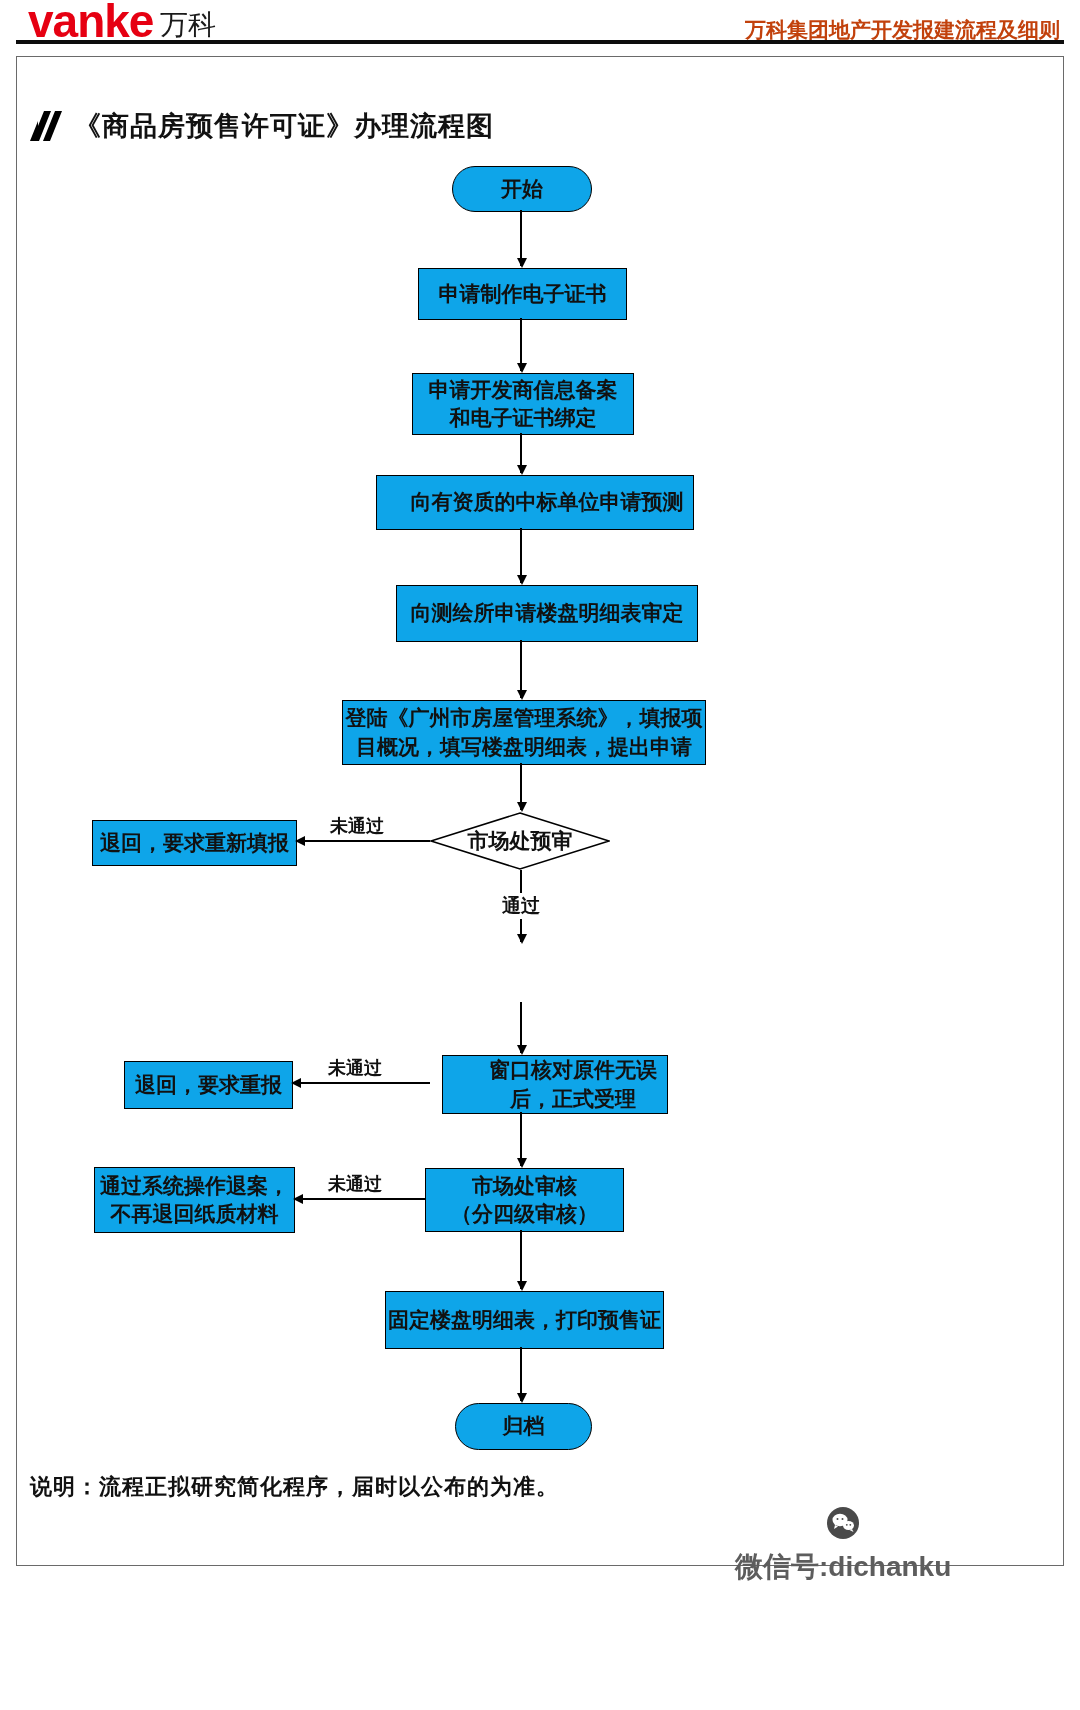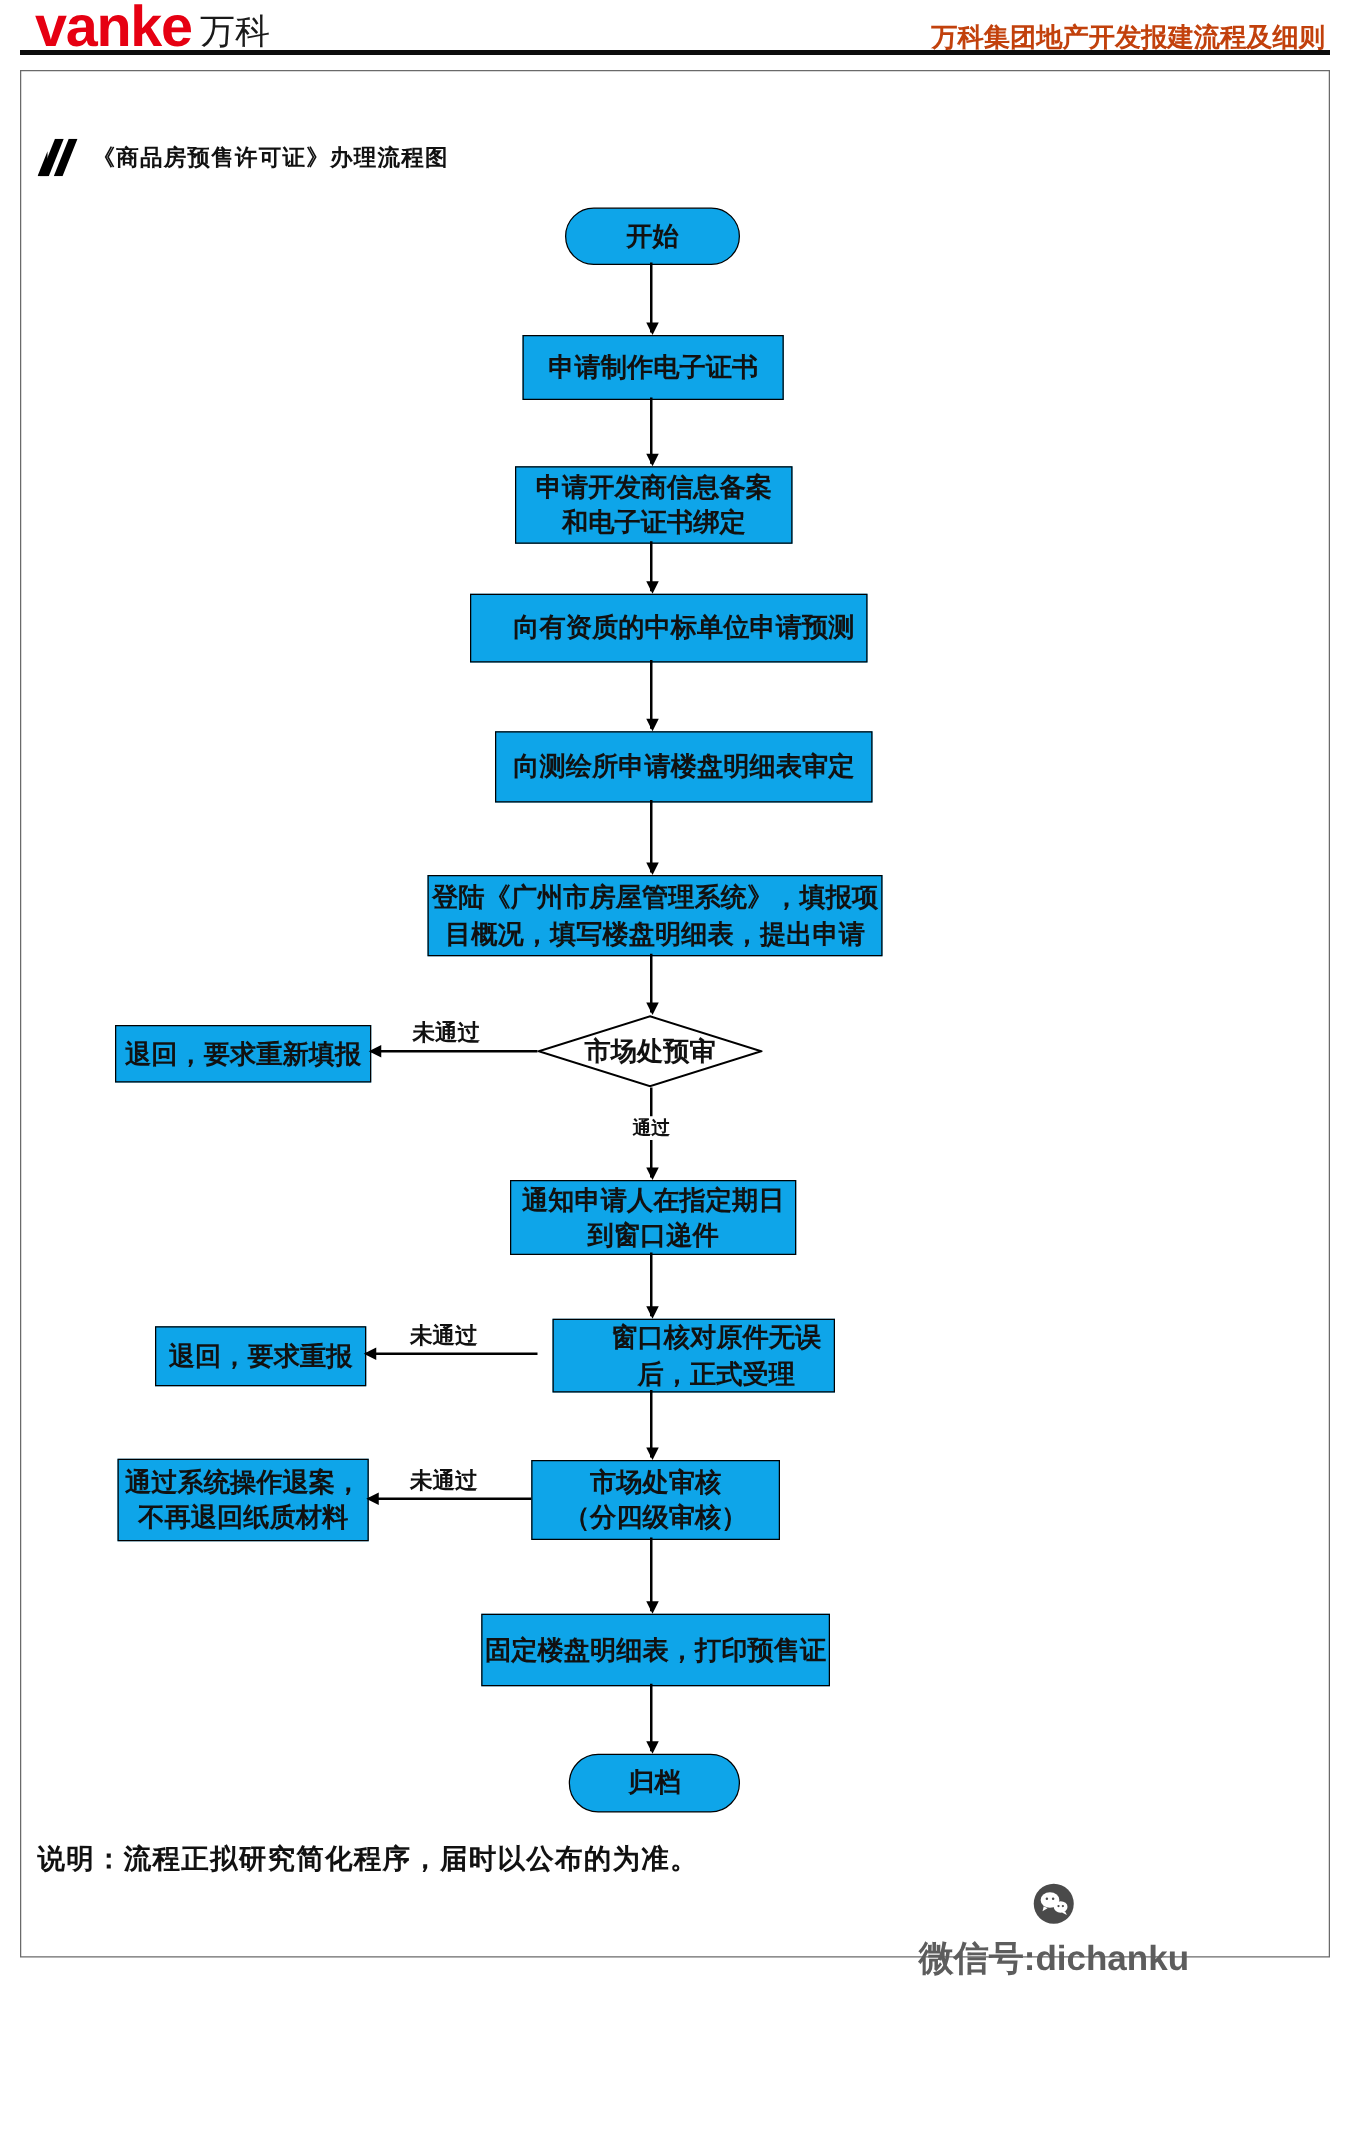--- a/index.html
+++ b/index.html
@@ -8,40 +8,40 @@
     font-family:"Liberation Serif","DejaVu Serif",serif;color:#111;overflow:hidden;
   }
   
   .brand{position:absolute;left:28px;top:-6px;font-size:46px;font-weight:bold;color:#e60012;letter-spacing:-1px;font-family:"Liberation Sans","DejaVu Sans",sans-serif;}
   .brand-cn{position:absolute;left:160px;top:6px;font-size:28px;color:#1a1a1a;font-weight:400;}
   .doc-title{position:absolute;right:20px;top:16px;font-size:21px;font-weight:bold;color:#c2410c;}
   .header-rule{position:absolute;left:16px;top:40px;width:1048px;height:4px;background:#0d0d0d;}
   .border-box{position:absolute;left:16px;top:56px;width:1046px;height:1508px;border:1px solid #6a6a6a;}
   
   .page-title{position:absolute;left:30px;top:108px;height:36px;display:flex;align-items:center;gap:8px;}
-  .page-title .txt{font-size:18px;font-weight:bold;letter-spacing:1px;}
+  .page-title .txt{font-size:27px;font-weight:bold;letter-spacing:1px;}
   
   .node{
     position:absolute;border:1px solid #000;background:#0ea5e9;
     display:flex;align-items:center;justify-content:center;text-align:center;
     font-size:21px;line-height:1.35;white-space:pre-line;color:#111;font-weight:600;
   }
   .stadium{border-radius:24px;}
   .diamond-wrap{position:absolute;}
   .diamond-wrap svg{position:absolute;left:0;top:0;}
   .diamond-label{position:absolute;left:0;top:0;width:100%;height:100%;display:flex;align-items:center;justify-content:center;font-size:21px;font-weight:600;}
   
   .varrow{position:absolute;width:0;border-left:2px solid #000;}
   .varrow::after{content:"";position:absolute;bottom:-2px;left:-5px;width:0;height:0;
     border-left:5px solid transparent;border-right:5px solid transparent;border-top:10px solid #000;}
   .harrow{position:absolute;height:0;border-top:2px solid #000;}
   .harrow::after{content:"";position:absolute;left:-2px;top:-6px;width:0;height:0;
     border-top:5px solid transparent;border-bottom:5px solid transparent;border-right:10px solid #000;}
   .edge-label{position:absolute;font-size:18px;color:#111;font-weight:600;}
-  .pass-label{position:absolute;left:496px;top:893px;width:50px;text-align:center;background:#fff;font-size:15px;font-weight:600;}
+  .pass-label{position:absolute;left:496px;top:893px;width:50px;text-align:center;background:#fff;font-size:19px;font-weight:600;}
   
   .note{position:absolute;left:30px;top:1472px;font-size:22px;font-weight:600;letter-spacing:1px;}
   .footer{position:absolute;left:735px;top:1506px;display:flex;align-items:center;gap:8px;flex-direction:column;}
   .footer .txt{font-size:28px;font-weight:bold;color:#5d5d5d;font-family:"Liberation Sans","DejaVu Sans",sans-serif;}
 </style>
 </head>
 <body>
 
 <div class="page">
 
@@ -71,22 +71,20 @@
 目概况，填写楼盘明细表，提出申请</div>
 
   <div class="diamond-wrap" style="left:430px;top:812px;width:180px;height:58px;">
     <svg width="180" height="58" viewBox="0 0 180 58">
       <polygon points="90,1 179,29 90,57 1,29" fill="#fff" stroke="#000" stroke-width="1.5"></polygon>
     </svg>
     <div class="diamond-label">市场处预审</div>
   </div>
 
   <div class="node" style="left:92px;top:820px;width:203px;height:44px;">退回，要求重新填报</div>
-  <div class="node" style="left:408px;top:944px;width:227px;height:58px;">通知申请人在指定期日
-到窗口递件</div>
   <div class="node" style="left:442px;top:1055px;width:188px;height:57px;padding-left:36px;">窗口核对原件无误
 后，正式受理</div>
   <div class="node" style="left:124px;top:1061px;width:167px;height:46px;">退回，要求重报</div>
   <div class="node" style="left:425px;top:1168px;width:197px;height:62px;">市场处审核
 （分四级审核）</div>
   <div class="node" style="left:94px;top:1167px;width:199px;height:64px;">通过系统操作退案，
 不再退回纸质材料</div>
   <div class="node" style="left:385px;top:1291px;width:277px;height:56px;">固定楼盘明细表，打印预售证</div>
   <div class="node stadium" style="left:455px;top:1403px;width:135px;height:45px;">归档</div>
 

